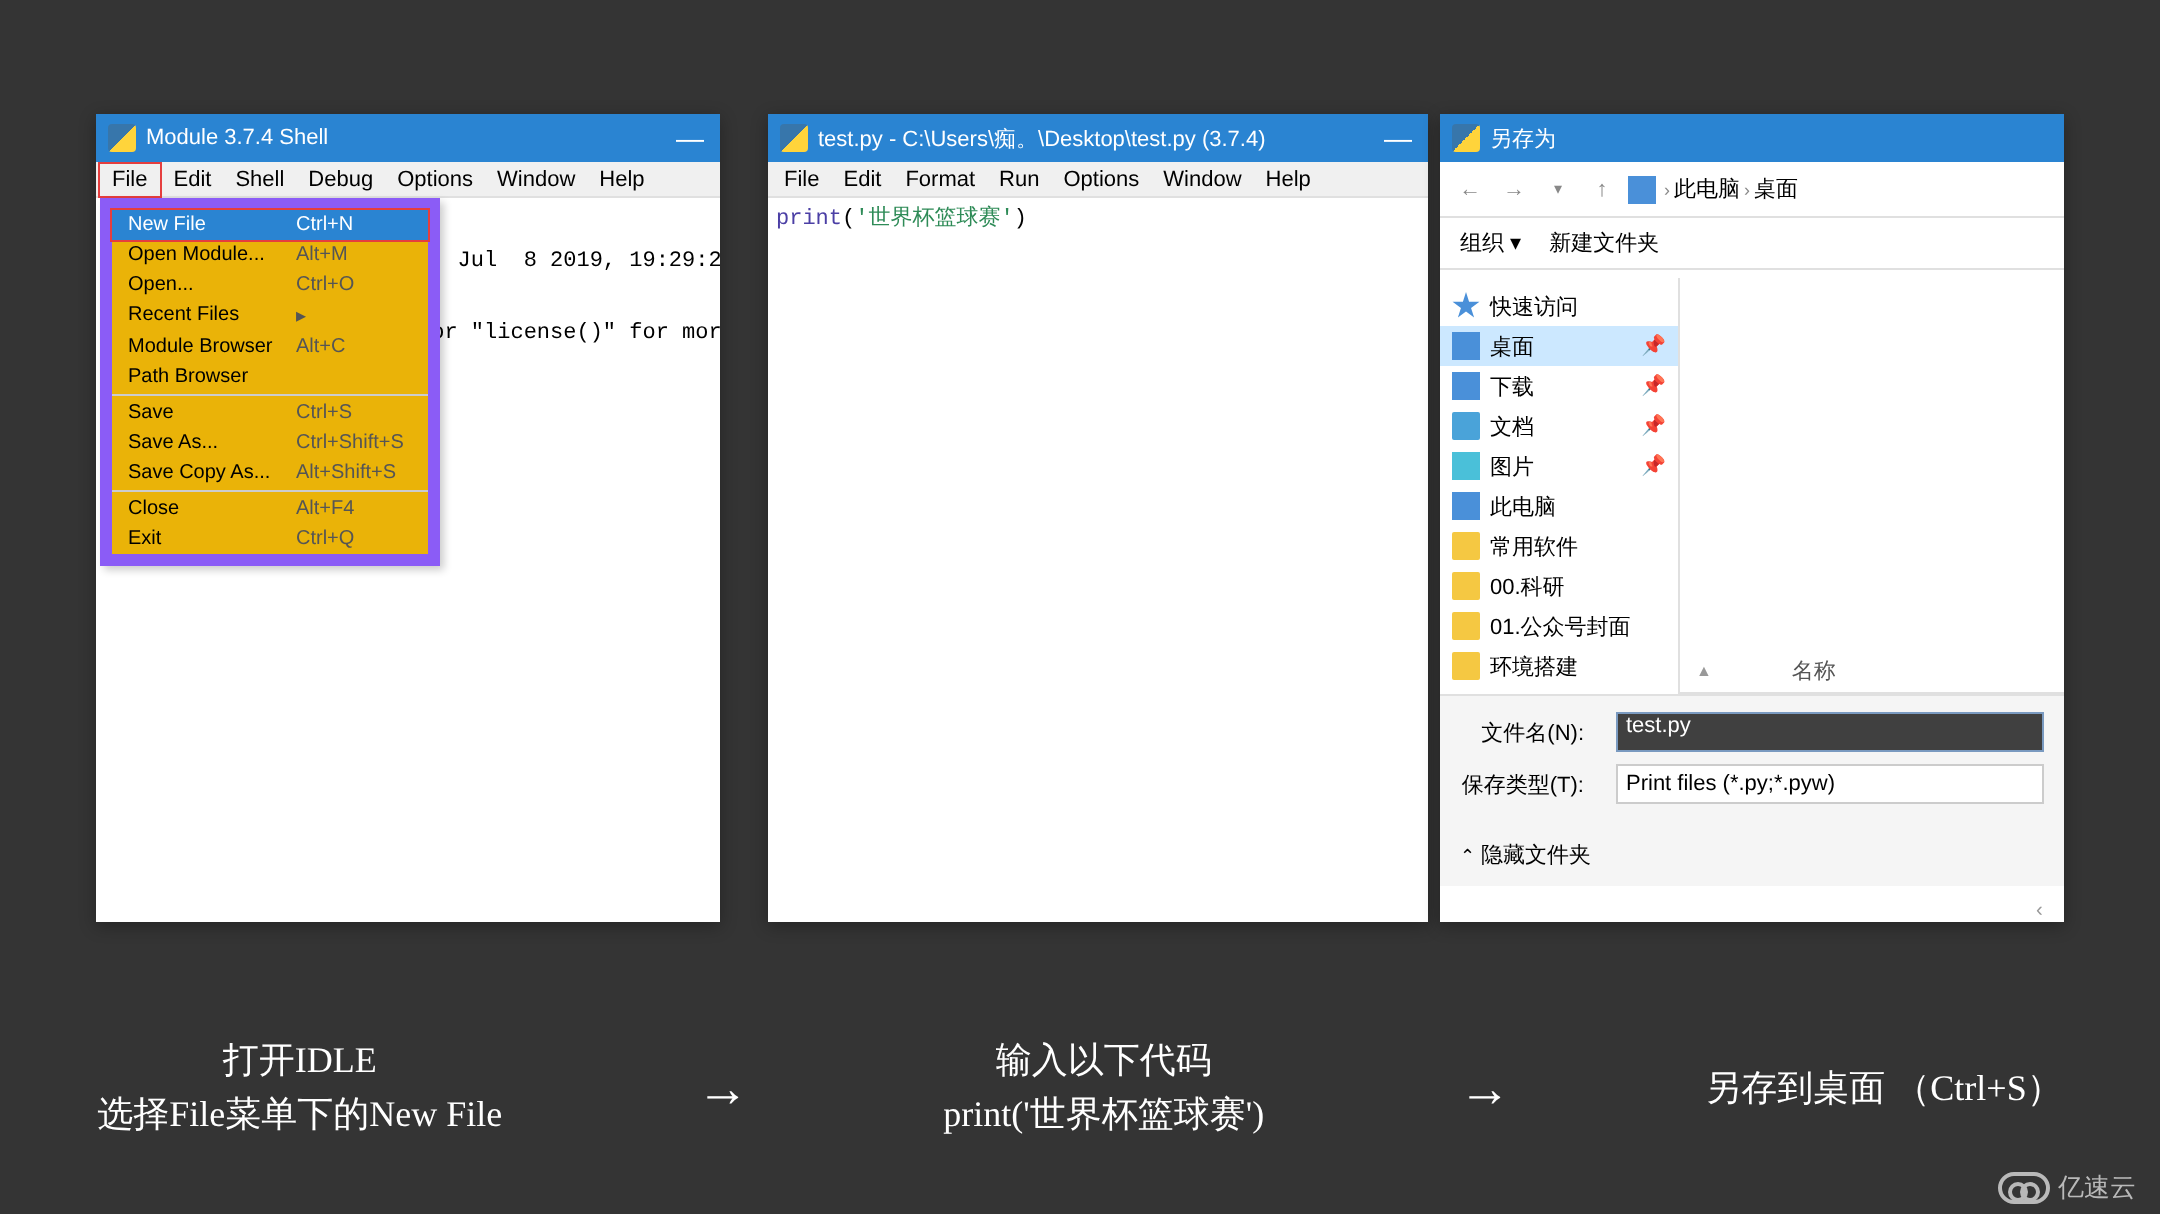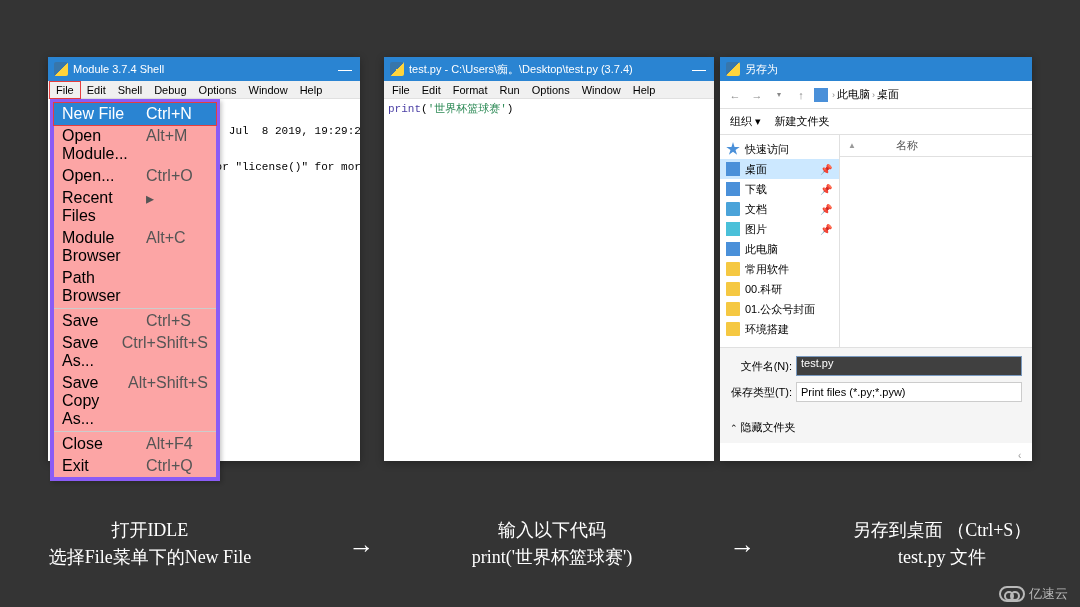--- a/index.html
+++ b/index.html
@@ -8,52 +8,52 @@
 .win { position:absolute; background:#fff; box-shadow:0 2px 8px rgba(0,0,0,.3); }
 .titlebar { height:24px; background:#2a84d2; color:#fff; display:flex; align-items:center; padding:0 6px; font-size:11px; }
 .titlebar .py-ico { width:14px; height:14px; margin-right:5px; display:inline-block; background:linear-gradient(135deg,#3776ab 50%,#ffd43b 50%); border-radius:2px; }
 .win-ctrls { position:absolute; top:0; right:0; display:flex; }
 .win-btn { width:30px; height:24px; display:flex; align-items:center; justify-content:center; font-size:10px; color:#fff; cursor:pointer; }
 .win-btn.min { font-size:14px; line-height:4px; }
 .menubar { height:18px; background:#f0f0f0; display:flex; align-items:center; padding:0 2px; font-size:11px; border-bottom:1px solid #e0e0e0; }
 .menuitem { padding:2px 6px; cursor:pointer; }
 .menuitem.boxed { border:1px solid #e53e3e; margin-left:-1px; }
 .content { position:absolute; top:42px; left:0; right:0; bottom:0; font-family:"Courier New",monospace; font-size:11px; padding:2px 4px; white-space:pre; overflow:hidden; }
-.dropdown { position:absolute; background:#fca5a5; border:4px solid #8b5cf6; font-size:16px; box-shadow:2px 2px 4px rgba(0,0,0,.2); z-index:10; }
+.dropdown { position:absolute; background:#eab308; border:6px solid #8b5cf6; font-size:10px; box-shadow:2px 2px 4px rgba(0,0,0,.2); z-index:10; }
 .dd-row { display:flex; padding:2px 8px; cursor:pointer; }
 .dd-row.hl { background:#2a84d2; color:#fff; border:1px solid #e53e3e; margin:-1px; position:relative; }
 .dd-row.sep-after { border-bottom:1px solid #ccc; padding-bottom:3px; margin-bottom:1px; }
 .dd-label { width:84px; }
 .dd-accel { color:#555; }
 .dd-row.hl .dd-accel { color:#fff; }
 .code-line .kw { color:#4b3fa5; }
 .code-line .str { color:#2e8b57; }
 .nav-bar { height:28px; background:#fff; border-bottom:1px solid #e0e0e0; display:flex; align-items:center; padding:0 6px; font-size:11px; gap:4px; }
 .nav-arrow { width:18px; height:18px; display:flex; align-items:center; justify-content:center; color:#888; cursor:pointer; }
 .crumb { display:flex; align-items:center; gap:2px; }
 .crumb-ico { width:14px; height:14px; background:#4a90d9; display:inline-block; margin-right:2px; }
 .toolbar-row { height:26px; border-bottom:1px solid #e0e0e0; display:flex; align-items:center; padding:0 10px; font-size:11px; gap:14px; }
-.exp-body { display:flex; height:212px; }
+.exp-body { display:flex; height:212px;align-items:flex-end; }
 .exp-tree { width:120px; border-right:1px solid #e0e0e0; font-size:11px; padding:4px 0; overflow:hidden; }
 .tree-row { display:flex; align-items:center; height:20px; padding:0 6px; gap:5px; cursor:pointer; }
 .tree-row.sel { background:#cce8ff; }
 .tree-ico { width:14px; height:14px; flex-shrink:0; display:inline-block; }
 .ico-star { background:#4a90d9; clip-path:polygon(50% 0,61% 35%,98% 35%,68% 57%,79% 91%,50% 70%,21% 91%,32% 57%,2% 35%,39% 35%); }
 .ico-desk { background:#4a90d9; }
 .ico-dl { background:#4a90d9; }
 .ico-doc { background:#4aa3d9; border-radius:1px; }
 .ico-pic { background:#4ac0d9; }
 .ico-pc { background:#4a90d9; }
 .ico-fld { background:#f5c842; border-radius:1px; }
 .pin { color:#888; font-size:10px; }
 .exp-list { flex:1; font-size:11px; }
 .exp-hdr { height:22px; border-bottom:1px solid #e0e0e0; padding:0 8px; display:flex; align-items:center; color:#555; }
 .exp-hdr .hcol { margin-left:40px; }
 .form-area { padding:8px 10px; font-size:11px; background:#f5f5f5; border-top:1px solid #e0e0e0; }
-.form-row { display:flex; align-items:center; margin-bottom:6px; gap:4px; }
+.form-row { display:flex; align-items:center; margin-bottom:6px; gap:16px; }
 .form-label { width:62px; text-align:right; }
 .form-input { flex:1; height:20px; border:1px solid #7a9ac0; padding:0 4px; font-size:11px; background:#fff; }
 .form-input.sel { background:#404040; color:#fff; }
 .form-select { flex:1; height:20px; border:1px solid #ccc; padding:0 4px; font-size:11px; display:flex; align-items:center; background:#fff; }
 .hide-row { display:flex; align-items:center; margin-top:4px; font-size:11px; }
 .hide-row .tri { font-size:9px; margin-right:3px; }
 .captions { position:absolute; bottom:36px; left:0; right:0; display:flex; align-items:center; justify-content:space-around; color:#fff; font-size:18px; }
 .cap { text-align:center; font-family:"SimSun","Songti SC",serif; line-height:1.5; }
 .arrow { font-size:26px; color:#fff; }
 .logo-wrap { position:absolute; bottom:4px; right:12px; display:flex; align-items:center; gap:4px; color:#b9b9b9; font-size:13px; }
@@ -258,21 +258,20 @@
     <div>选择File菜单下的New File</div>
   </div>
   <div class="arrow">→</div>
   <div class="cap">
     <div>输入以下代码</div>
     <div>print('世界杯篮球赛')</div>
   </div>
   <div class="arrow">→</div>
   <div class="cap">
     <div>另存到桌面 （Ctrl+S）</div>
-    <div>test.py 文件</div>
   </div>
 </div>
 
 <div class="logo-wrap">
   <span class="logo-cloud"></span>
   <span>亿速云</span>
 </div>
 
 </div>
 

